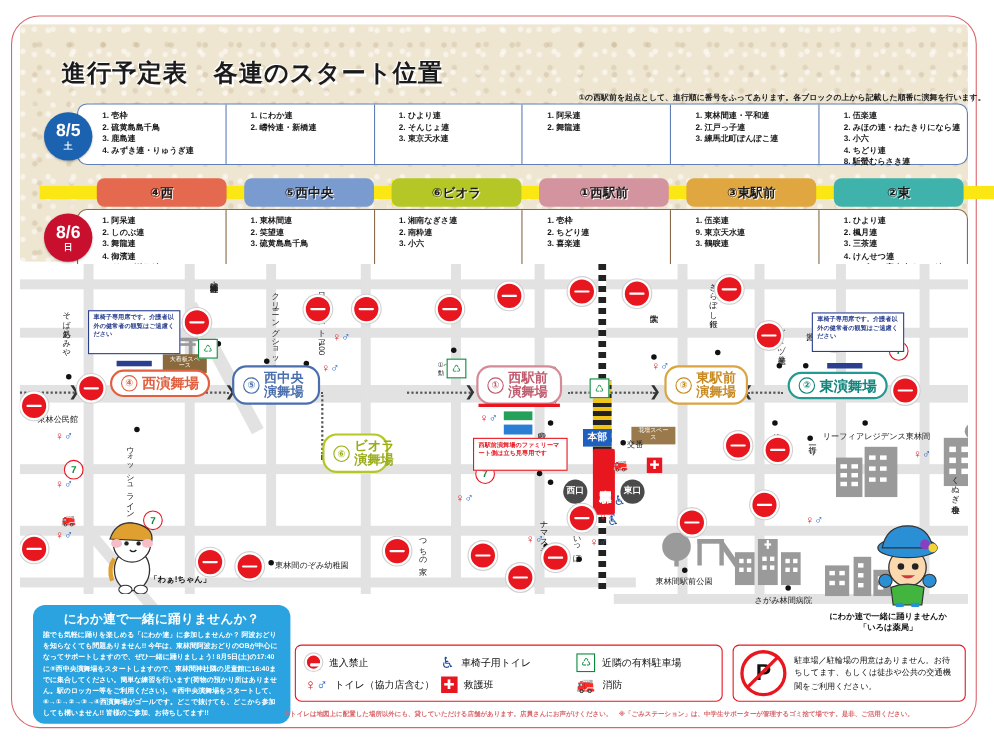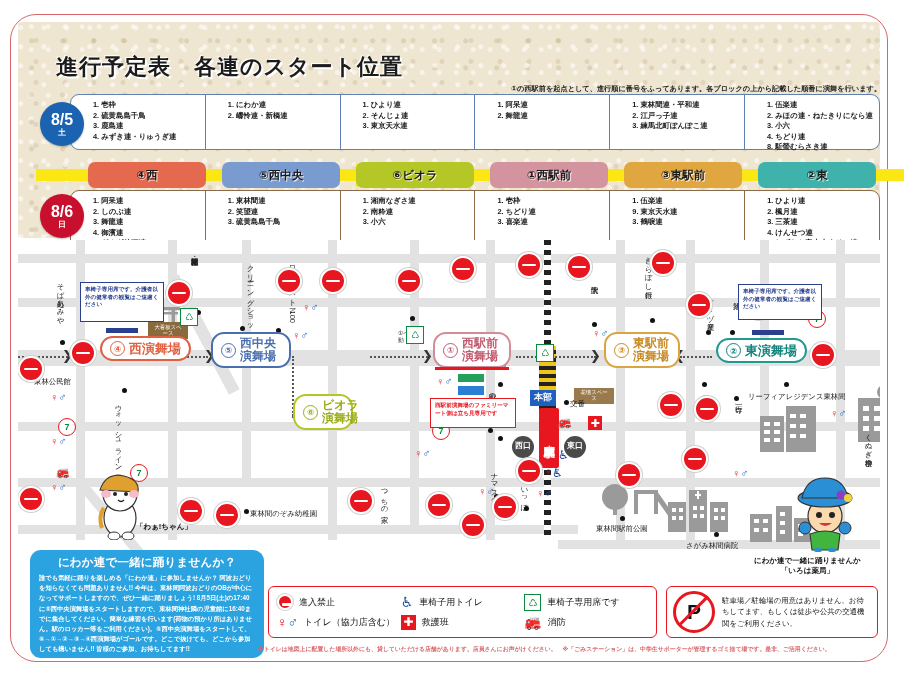--- a/index.html
+++ b/index.html
@@ -39,21 +39,21 @@
   }
   .map-pill{
     position:absolute;left:478px;top:20px;width:400px;height:38px;
     background:#e8161f;border-radius:19px;
     display:flex;align-items:center;justify-content:center;
     color:#fff;font-size:20px;font-weight:bold;white-space:nowrap;
   }
   .map-note{
     position:absolute;left:478px;top:62px;width:400px;
     font-size:7.2px;font-weight:bold;color:#222;line-height:1.25;
-    text-align:center;white-space:nowrap;
+    text-align:right;white-space:nowrap;
   }
 
   
   .datebadge{
     position:absolute;width:44px;height:44px;border-radius:50%;
     color:#fff;display:flex;flex-direction:column;align-items:center;
     justify-content:center;line-height:1;z-index:6;
     box-shadow:0 1px 2px rgba(0,0,0,.25);
   }
   .datebadge .d{font-size:16px;font-weight:bold;}
@@ -752,21 +752,21 @@
     <div class="lg-item">
       <span class="noentry" style="position:relative;left:0;top:0;width:16px;height:16px;"></span>
       <span>進入禁止</span>
     </div>
     <div class="lg-item">
       <span style="font-size:14px;color:#1b4f9c;">♿</span>
       <span>車椅子用トイレ</span>
     </div>
     <div class="lg-item">
       <span style="display:inline-flex;align-items:center;justify-content:center;width:15px;height:15px;border:1.6px solid #0a8a3c;color:#0a8a3c;font-size:10px;">♺</span>
-      <span>車椅子専用席です</span>
+      <span>近隣の有料駐車場</span>
     </div>
     <div class="lg-item">
       <span style="font-size:14px;"><span style="color:#e8161f;">♀</span><span style="color:#1f5fc0;">♂</span></span>
       <span>トイレ（協力店含む）</span>
     </div>
     <div class="lg-item">
       <span style="display:inline-flex;align-items:center;justify-content:center;width:15px;height:15px;background:#e8161f;color:#fff;font-size:12px;font-weight:bold;">✚</span>
       <span>救護班</span>
     </div>
     <div class="lg-item">

